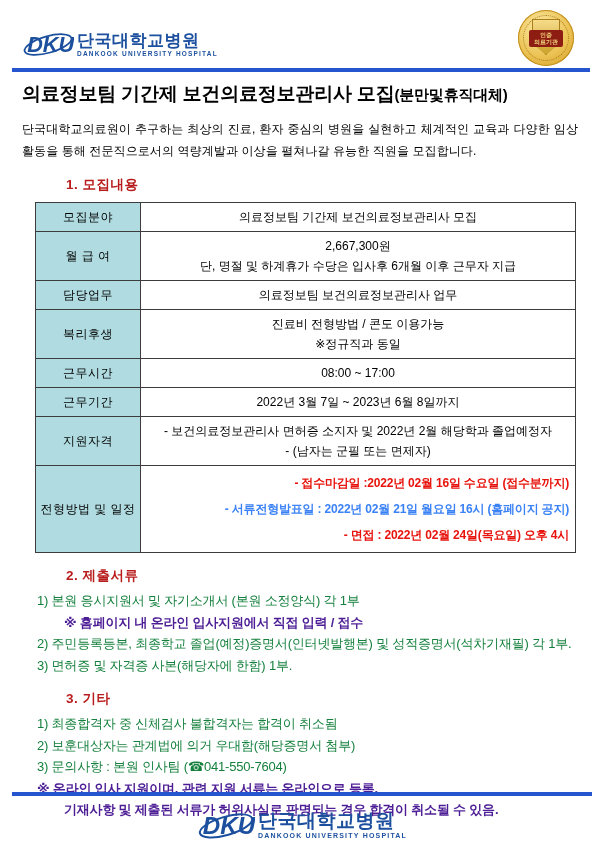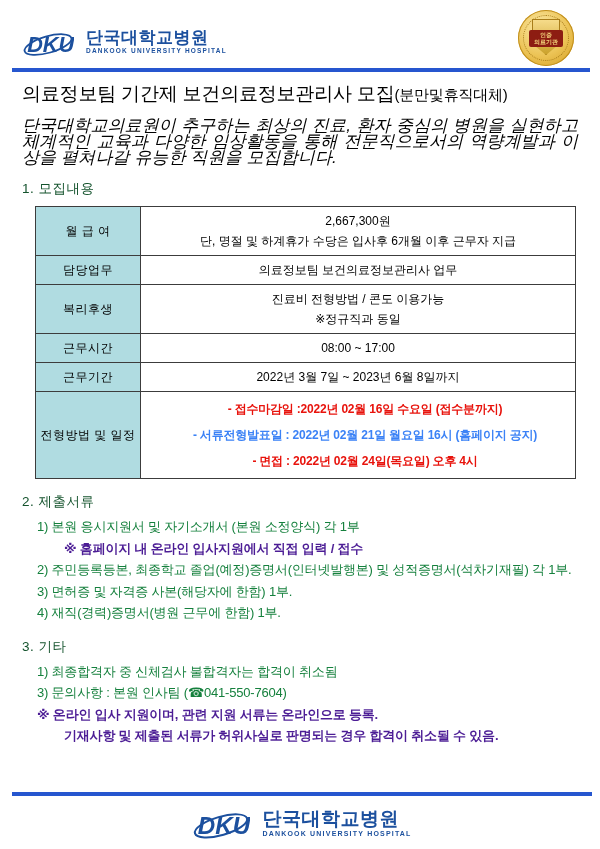--- a/index.html
+++ b/index.html
@@ -8,24 +8,24 @@
     width: 600px; height: 849px;
     font-family: "Liberation Sans", "DejaVu Sans", sans-serif;
     color: #111;
     overflow: hidden;
     position: relative;
   }
   .page { padding: 8px 22px 0 22px; }
 
   
   .header-bar { display: flex; justify-content: space-between; align-items: flex-start; height: 58px; padding-top: 2px; }
-  .dku-logo { display: flex; align-items: center; gap: 12px; margin-top: 14px; }
+  .dku-logo { display: flex; gap: 3px; margin-top: 14px; }
   .dku-logo.footer-size { margin-top: 0; }
   .dku-mark { width: 52px; height: 36px; flex: 0 0 auto; }
-  .dku-text { display: flex; flex-direction: column; line-height: 1; }
+  .dku-text { display: flex; flex-direction: column; line-height: 1; margin-top: 8px; }
   .dku-ko { font-size: 17px; font-weight: bold; color: #1c509e; letter-spacing: 0.5px; }
   .dku-en { font-size: 6.5px; font-weight: bold; color: #1c509e; letter-spacing: 1.2px; margin-top: 2px; }
 
   .seal { position: relative; width: 56px; height: 56px; border-radius: 50%;
           background: radial-gradient(circle at 40% 32%, #fbe9a6, #ecc355 55%, #d29c1e 100%);
           box-shadow: 0 0 0 1px #c08e1c inset; margin-right: 4px; }
   .seal-ring { position: absolute; inset: 5px; border-radius: 50%; border: 1px dotted #a87d1a; }
   .seal-shield { position: absolute; left: 14px; top: 9px; width: 28px; height: 36px;
           background: linear-gradient(#f7dd8d, #caa029);
           clip-path: polygon(0 0, 100% 0, 100% 68%, 50% 100%, 0 68%);
@@ -33,36 +33,36 @@
   .seal-band { position: absolute; left: 11px; top: 20px; width: 34px; height: 17px;
           background: #8d1d12; border-radius: 2px; color: #f5d67c;
           display: flex; flex-direction: column; align-items: center; justify-content: center;
           line-height: 1.15; }
   .seal-line1 { font-size: 6px; font-weight: bold; }
   .seal-line2 { font-size: 6px; font-weight: bold; }
 
   .rule { height: 4px; background: #2656cf; margin: 2px -12px 0 -10px; }
 
   
-  .title { margin-top: 9px; font-size: 19px; font-weight: normal; color: #000; letter-spacing: -0.2px; }
+  .title { margin-top: 9px; font-size: 19px; font-weight: bold; color: #000; letter-spacing: -0.2px; }
   .title-paren { font-size: 15px; }
-  .intro { margin-top: 11px; font-size: 17px; line-height: 16px; text-align: justify; color: #000; letter-spacing: 0.1px; font-style: italic; }
-
-  .sec-heading { margin-top: 14px; font-size: 13.5px; font-weight: 400; color: #14532d; letter-spacing: 0.5px; }
+  .intro { margin-top: 11px; font-size: 12px; line-height: 22px; text-align: justify; color: #000; letter-spacing: 0.1px; }
+
+  .sec-heading { margin-top: 14px; font-size: 13.5px; font-weight: 700; color: #b91c1c; letter-spacing: 0.5px; margin-left: 44px; }
 
   
   .recruit-table { border-collapse: collapse; margin: 8px 0 0 13px; width: 541px; table-layout: fixed; }
   .recruit-table th, .recruit-table td { border: 1px solid #3c3c3c; }
   .recruit-table th {
     width: 105px; background: #b0dce1; font-weight: 400; font-size: 12px;
     text-align: center; padding: 4px 2px; letter-spacing: 0.5px; color: #000;
   }
   .recruit-table td { font-size: 12px; text-align: center; padding: 4px 6px; color: #000; }
   .cell-line { line-height: 20px; }
-  td.align-left { text-align: center; padding-left: 20px; }
+  td.align-left { text-align: right; padding-left: 20px; }
   td.align-left .cell-line { line-height: 26px; letter-spacing: -0.2px; }
   .c-red { color: #e8130c; }
   .c-blue { color: #3b82f6; }
   .bold { font-weight: bold; }
   .underline { }
 
   
   .doc-list { margin-top: 5px; }
   .doc-line { font-size: 13px; line-height: 21.5px; color: #15803d; letter-spacing: -0.2px; }
   .indent-1 { padding-left: 15px; }
@@ -107,20 +107,26 @@
 
   <h1 class="title"><span>의료정보팀 기간제 보건의료정보관리사 모집</span><span class="title-paren">(분만및휴직대체)</span></h1>
 
   <p class="intro">단국대학교의료원이 추구하는 최상의 진료, 환자 중심의 병원을 실현하고 체계적인 교육과 다양한 임상활동을 통해 전문직으로서의 역량계발과 이상을 펼쳐나갈 유능한 직원을 모집합니다.</p>
 
   <h2 class="sec-heading">1. 모집내용</h2>
 
   <table class="recruit-table">
     <tbody>
         <tr>
+          <th>모집분야</th>
+          <td>
+            <div class="cell-line"><span>의료정보팀 기간제 보건의료정보관리사 모집</span></div>
+          </td>
+        </tr>
+        <tr>
           <th>월 급 여</th>
           <td>
             <div class="cell-line"><span>2,667,300원</span></div>
             <div class="cell-line"><span>단, 명절 및 하계휴가 수당은 입사후 6개월 이후 근무자 지급</span></div>
           </td>
         </tr>
         <tr>
           <th>담당업무</th>
           <td>
             <div class="cell-line"><span>의료정보팀 보건의료정보관리사 업무</span></div>
@@ -136,45 +142,52 @@
         <tr>
           <th>근무시간</th>
           <td>
             <div class="cell-line"><span>08:00 ~ 17:00</span></div>
           </td>
         </tr>
         <tr>
           <th>근무기간</th>
           <td>
             <div class="cell-line"><span>2022년 3월 7일 ~ 2023년 6월 8일까지</span></div>
+          </td>
+        </tr>
+        <tr>
+          <th>지원자격</th>
+          <td>
+            <div class="cell-line"><span>- 보건의료정보관리사 면허증 소지자 및 2022년 2월 해당학과 졸업예정자</span></div>
+            <div class="cell-line"><span>- (남자는 군필 또는 면제자)</span></div>
           </td>
         </tr>
         <tr>
           <th>전형방법 및 일정</th>
           <td class="align-left">
             <div class="cell-line c-red bold"><span>- 접수마감일 :2022년 02월 16일 수요일 (접수분까지)</span></div>
             <div class="cell-line c-blue bold"><span>- 서류전형발표일 : 2022년 02월 21일 월요일 16시 (홈페이지 공지)</span></div>
             <div class="cell-line c-red bold"><span>- 면접 : </span><span class="underline">2022년 02월 24일(목요일) 오후 4시 </span></div>
           </td>
         </tr>
       </tbody>
   </table>
 
   <h2 class="sec-heading">2. 제출서류</h2>
   <div class="doc-list">
       <div class="doc-line indent-1">1) 본원 응시지원서 및 자기소개서 (본원 소정양식) 각 1부</div>
       <div class="doc-line indent-2 c-red bold">※ 홈페이지 내 온라인 입사지원에서 직접 입력 / 접수</div>
       <div class="doc-line indent-1">2) 주민등록등본, 최종학교 졸업(예정)증명서(인터넷발행본) 및 성적증명서(석차기재필) 각 1부.</div>
       <div class="doc-line indent-1">3) 면허증 및 자격증 사본(해당자에 한함) 1부.</div>
-      <div class="doc-line indent-1">4) 재직(경력)증명서(병원 근무에 한함) 1부.</div>
     </div>
 
   <h2 class="sec-heading">3. 기타</h2>
   <div class="doc-list">
       <div class="doc-line indent-1">1) 최종합격자 중 신체검사 불합격자는 합격이 취소됨</div>
+      <div class="doc-line indent-1">2) 보훈대상자는 관계법에 의거 우대함(해당증명서 첨부)</div>
       <div class="doc-line indent-1">3) 문의사항 : 본원 인사팀 (☎041-550-7604)</div>
       <div class="doc-line indent-1 c-red bold">※ 온라인 입사 지원이며, 관련 지원 서류는 온라인으로 등록.</div>
       <div class="doc-line indent-2 c-red bold">기재사항 및 제출된 서류가 허위사실로 판명되는 경우 합격이 취소될 수 있음.</div>
     </div>
 
 </div>
 
 <div class="footer">
   <div class="dku-logo footer-size">
     <svg class="dku-mark" viewBox="0 0 60 40" aria-hidden="true">

